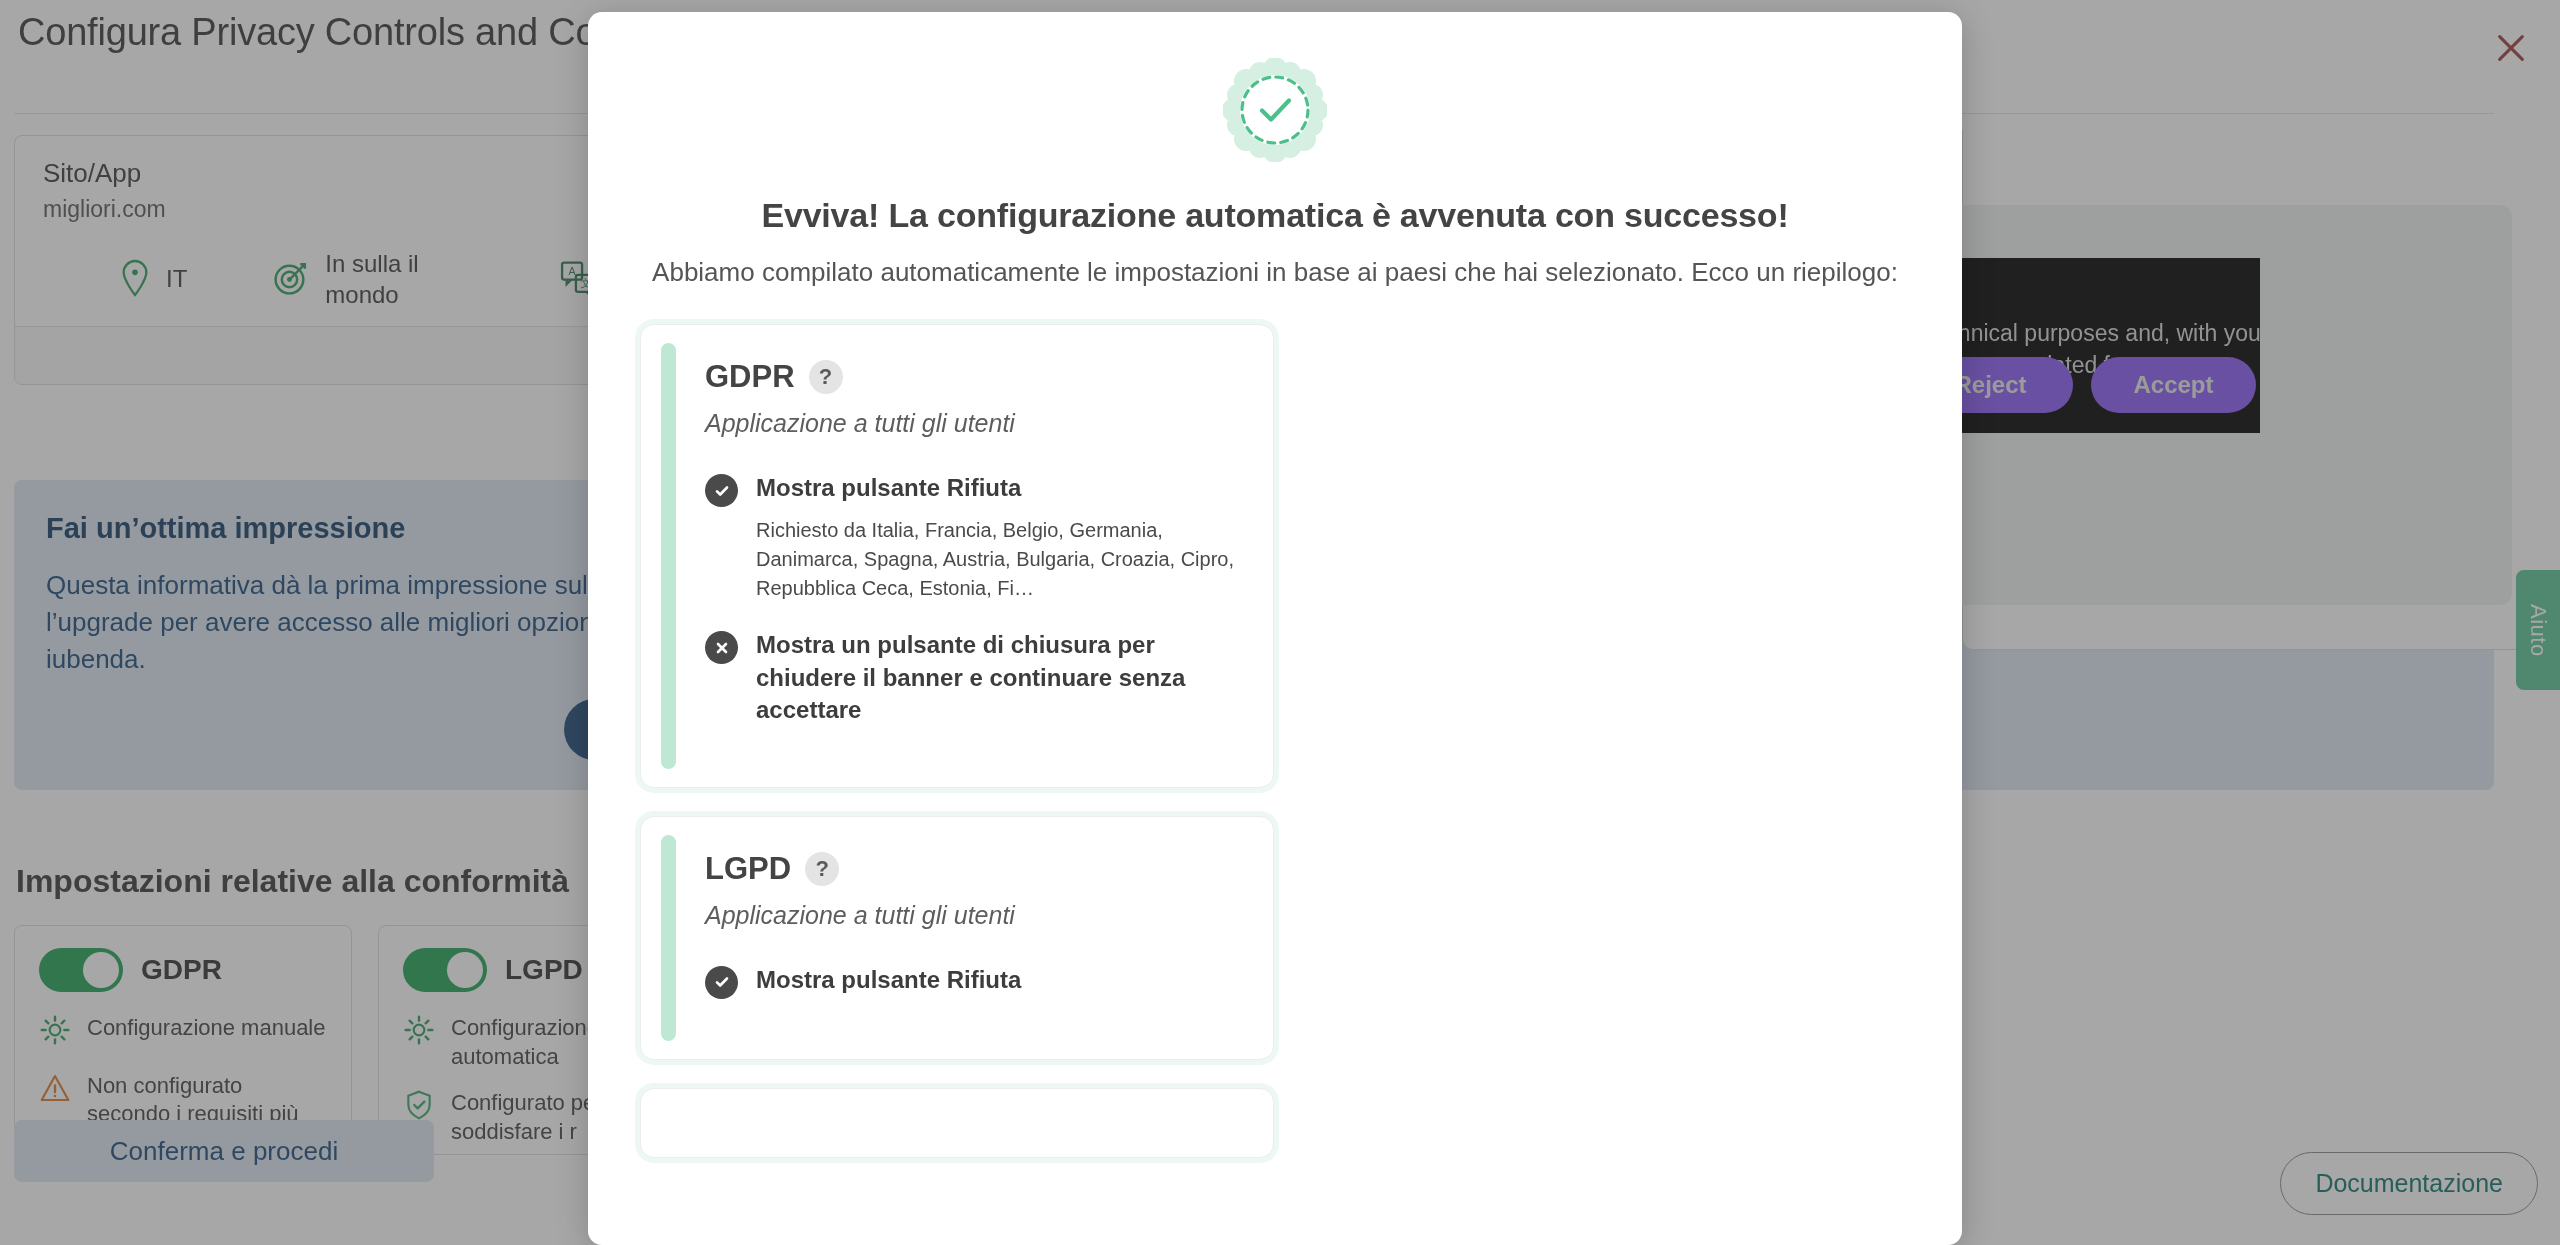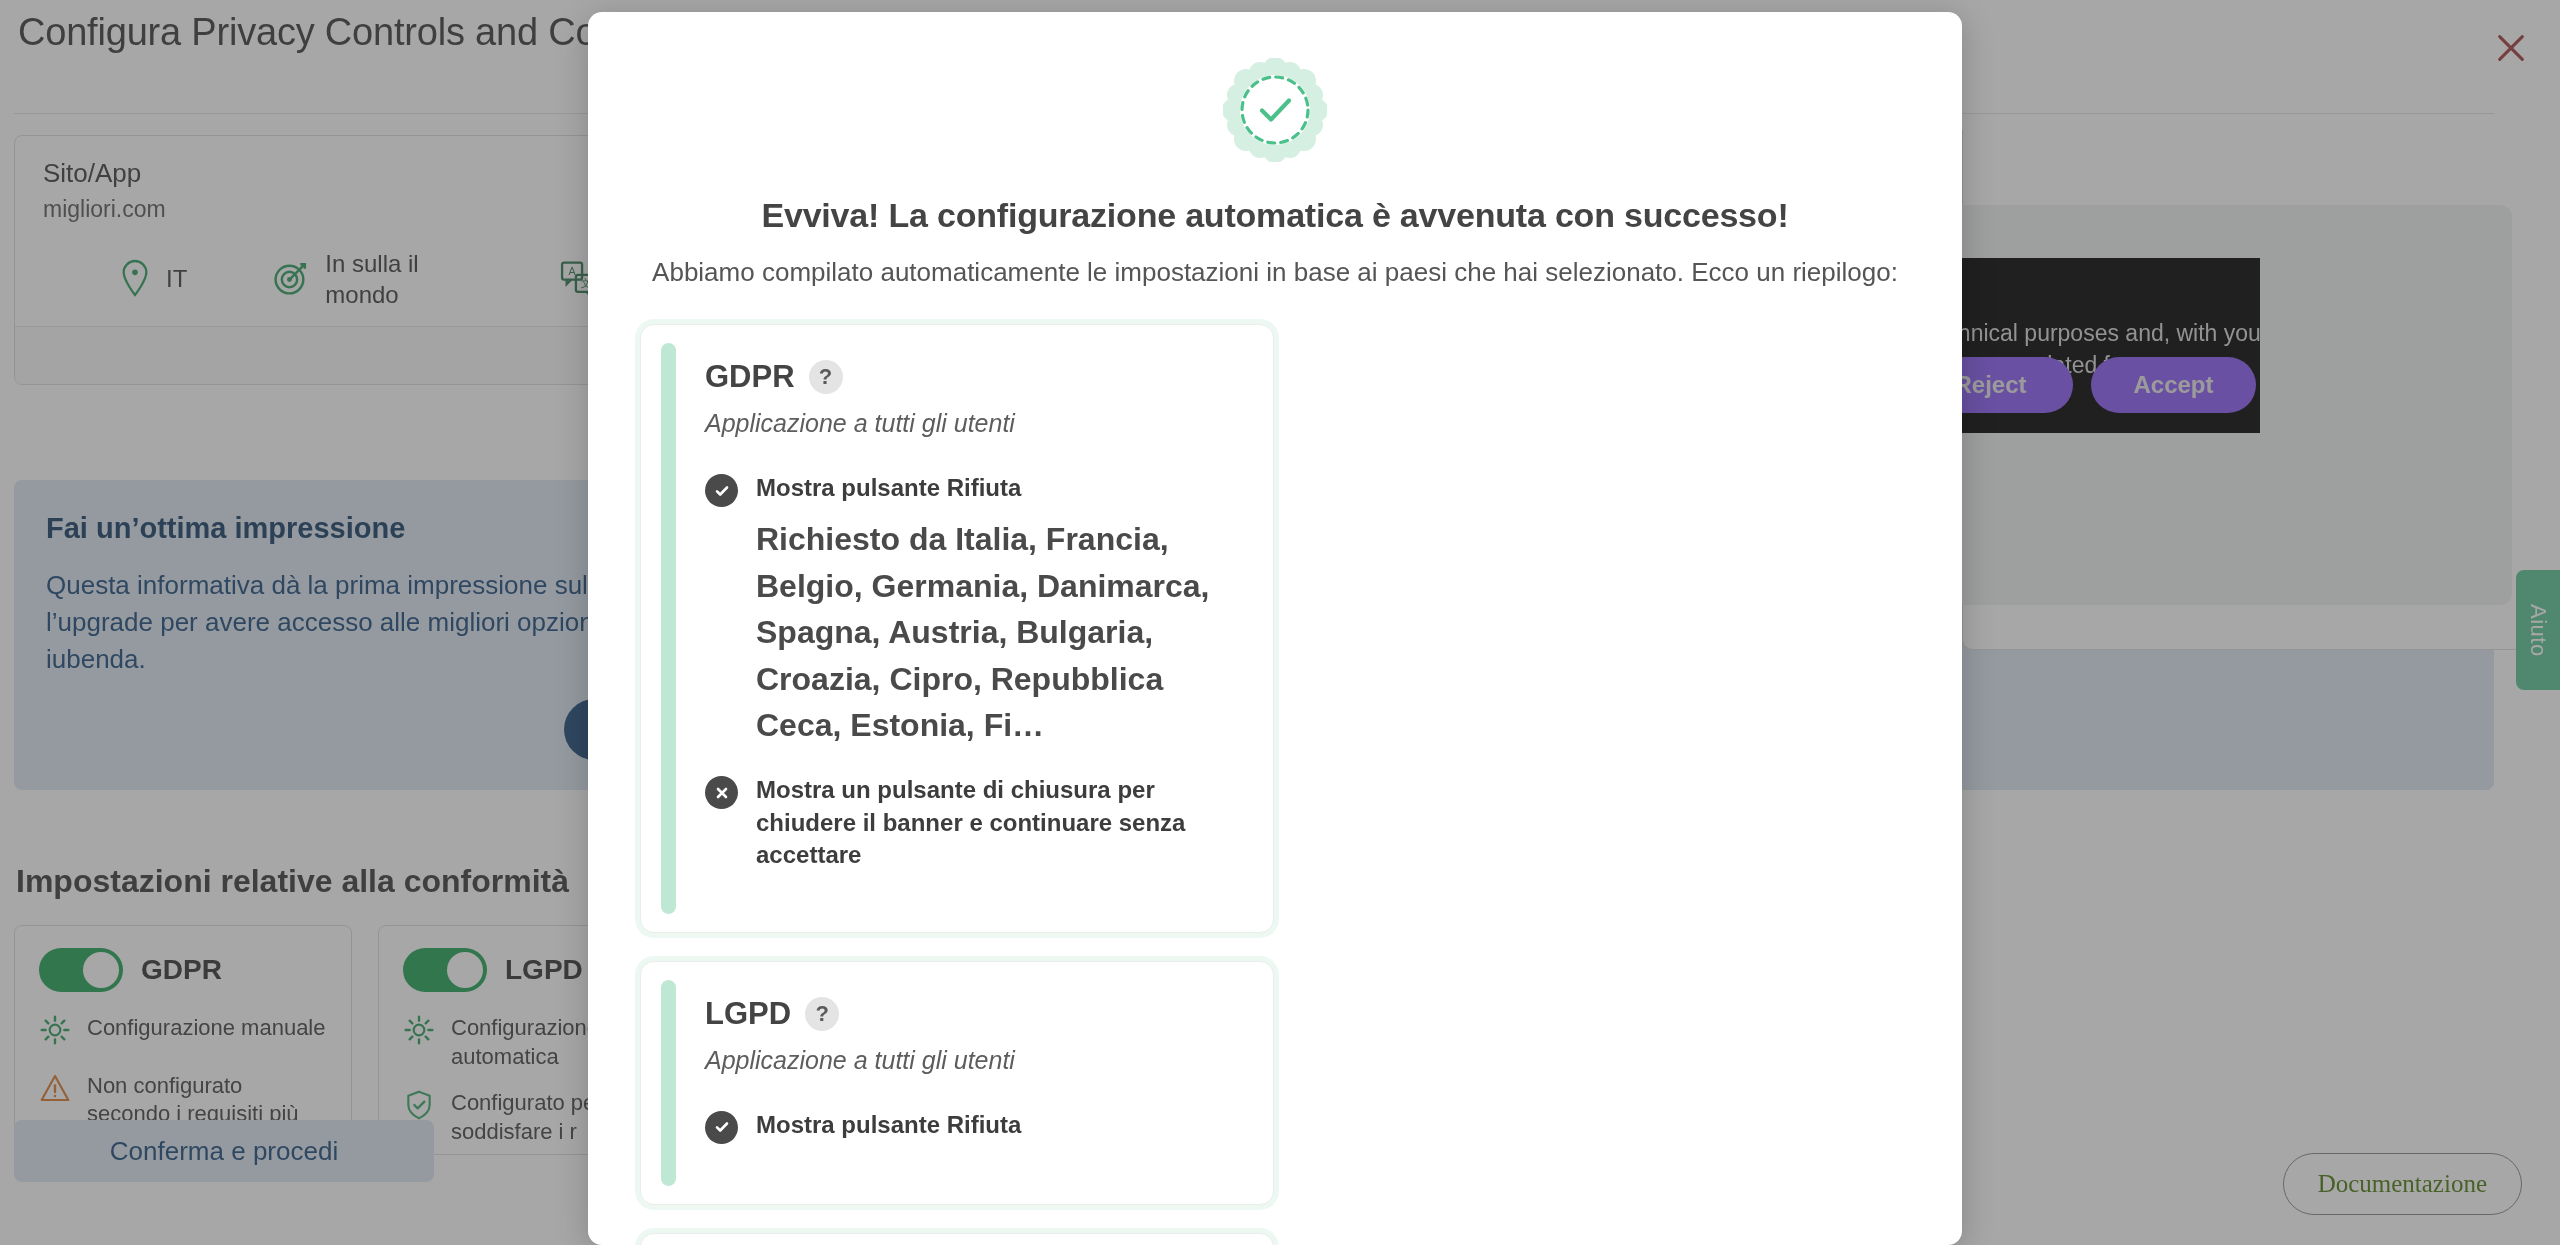--- a/index.html
+++ b/index.html
@@ -110,24 +110,24 @@
   .aiuto-tab {
     position: absolute; right: 0; top: 570px; width: 44px; height: 120px;
     background: #5bc596; border-radius: 8px 0 0 8px;
     display: flex; align-items: center; justify-content: center;
   }
   .aiuto-tab span {
     writing-mode: vertical-rl; color: #fff; font-size: 22px; letter-spacing: .5px;
   }
 
   .doc-btn {
-    position: absolute; right: 38px; bottom: 30px;
+    position: absolute; right: 22px; bottom: 30px;
     border: 1px solid #8a8a8a; border-radius: 40px; background: transparent;
-    padding: 16px 34px; font-size: 25px; color: #4d7c0f;
-    font-family: Liberation Serif, serif; cursor: pointer;
+    padding: 16px 34px; font-size: 25px; color: #0f766e;
+    font-family: Liberation Sans, sans-serif; cursor: pointer;
   }
 
   .close-btn {
     position: absolute; right: 18px; top: 18px; width: 62px; height: 62px;
     border-radius: 8px; border: none; background: transparent; cursor: pointer;
     display: flex; align-items: center; justify-content: center;
   }
 
   
   #dim {
@@ -175,21 +175,21 @@
   }
   .law-apply { font-size: 25px; font-style: italic; color: #5d5d5d; margin-bottom: 34px; }
 
   .feature { display: flex; gap: 18px; margin-bottom: 26px; align-items: flex-start; }
   .feat-icon {
     flex: none; width: 33px; height: 33px; border-radius: 50%; background: #4a4a4a;
     display: flex; align-items: center; justify-content: center; margin-top: 2px;
   }
   .feat-body { flex: 1; }
   .feat-label { font-size: 24px; font-weight: bold; color: #3d3d3d; line-height: 1.35; }
-  .feat-note { font-size: 32px; color: #4a4a4a; line-height: 1.45; margin-top: 12px; font-weight: bold; }
+  .feat-note { font-size: 20px; color: #4a4a4a; line-height: 1.45; margin-top: 12px; font-weight: normal; }
 </style>
 </head>
 <body>
 
 <div id="app-bg">
 
   <div class="bg-page-title">Configura Privacy Controls and Cookie Solution</div>
   <div class="bg-divider"></div>
 
   <div class="site-card">

